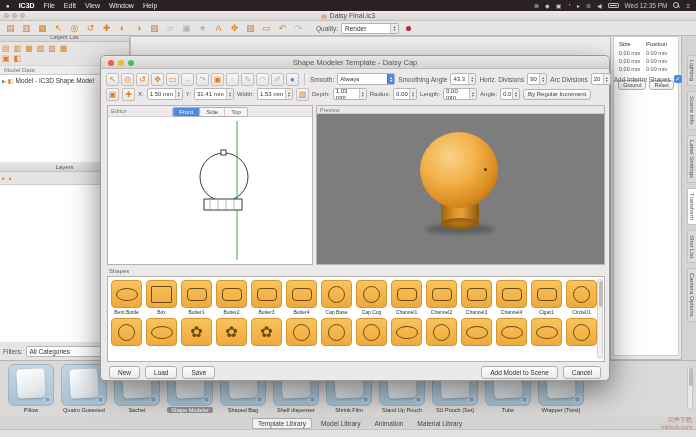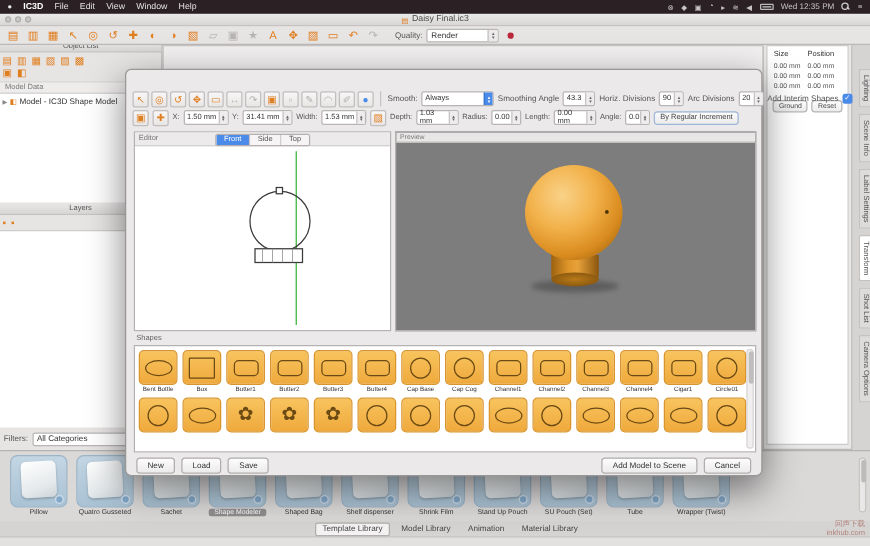--- a/index.html
+++ b/index.html
@@ -368,20 +368,28 @@
   <div class="sidetabs">
       <span class="stab">Lighting</span>
       <span class="stab">Scene Info</span>
       <span class="stab">Label Settings</span>
       <span class="stab sel">Transform</span>
       <span class="stab">Shot List</span>
       <span class="stab">Camera Options</span>
     </div>
 
   <div class="dialog">
+    <div class="dtitle">
+      <span class="lights">
+          <i class="lr"></i>
+          <i class="ly"></i>
+          <i class="lg"></i>
+        </span>
+      <span>Shape Modeler Template - Daisy Cap</span>
+    </div>
 
     <div class="drow drow1">
       <span style="display:flex;gap:2px">
           <span class="dbtn on">↖</span>
           <span class="dbtn on">◎</span>
           <span class="dbtn on">↺</span>
           <span class="dbtn on">✥</span>
           <span class="dbtn on">▭</span>
           <span class="dbtn off">↔</span>
           <span class="dbtn off">↷</span>

